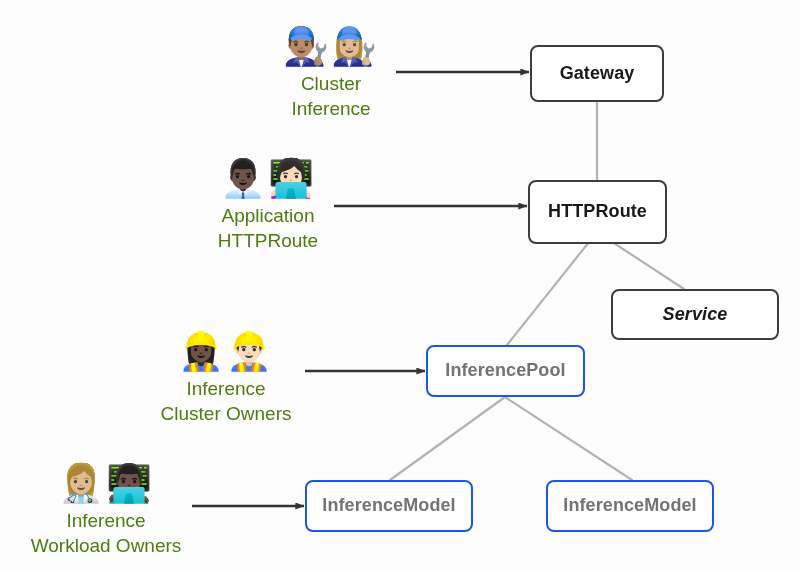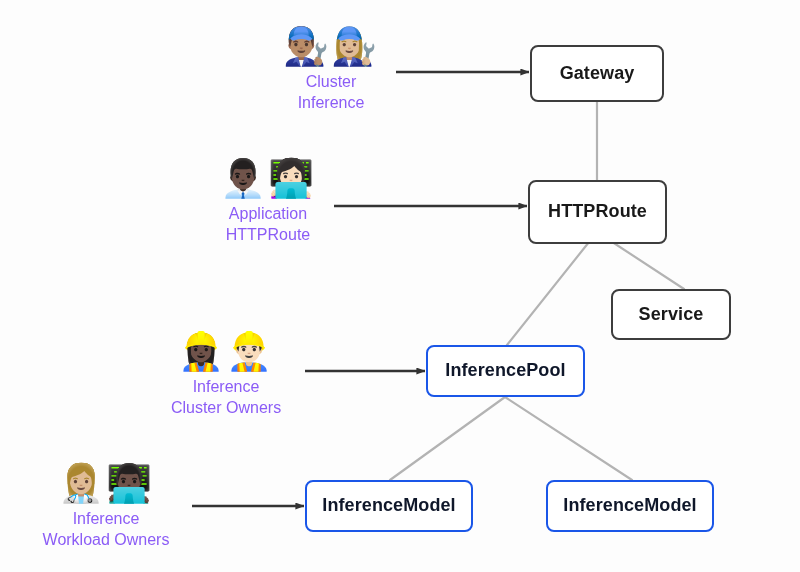--- a/index.html
+++ b/index.html
@@ -48,30 +48,30 @@
   .node.plain .node-label {
     color: #191919;
     font-size: 18px;
     font-weight: bold;
     letter-spacing: .1px;
   }
   .node.accent {
     border: 2px solid #1a56e8;
   }
   .node.accent .node-label {
-    color: #0f172a;
+    color: #737373;
     font-size: 18px;
     font-weight: bold;
     letter-spacing: .1px;
   }
 
   
   #node-gateway        { left: 530px; top:  45px; width: 134px; height: 57px; }
   #node-httproute      { left: 528px; top: 180px; width: 139px; height: 64px; }
-  #node-service        { left: 611px; top: 289px; width: 120px; height: 51px; }
+  #node-service        { left: 611px; top: 289px; width: 168px; height: 51px; font-style: italic; }
   #node-inferencepool  { left: 426px; top: 345px; width: 159px; height: 52px; }
   #node-inferencemodel-left  { left: 305px; top: 480px; width: 168px; height: 52px; }
   #node-inferencemodel-right { left: 546px; top: 480px; width: 168px; height: 52px; }
 
   
   .persona {
     position: absolute;
     display: flex;
     flex-direction: column;
     align-items: center;
@@ -80,22 +80,22 @@
   }
   .persona-emoji {
     font-size: 37px;
     line-height: 1;
     letter-spacing: 2px;
     white-space: nowrap;
     user-select: none;
   }
   .persona-name {
     margin-top: 7px;
-    font-size: 16px;
-    color: #8b5cf6;
+    font-size: 19px;
+    color: #4d7c0f;
     line-height: 1.3;
   }
   .persona-name .ln {
     display: block;
     white-space: nowrap;
   }
 
   #persona-cluster-operators   { left: 226px; top:  28px; }
   #persona-application-developers { left: 163px; top: 160px; }
   #persona-inference-platform-owners { left: 121px; top: 333px; }

